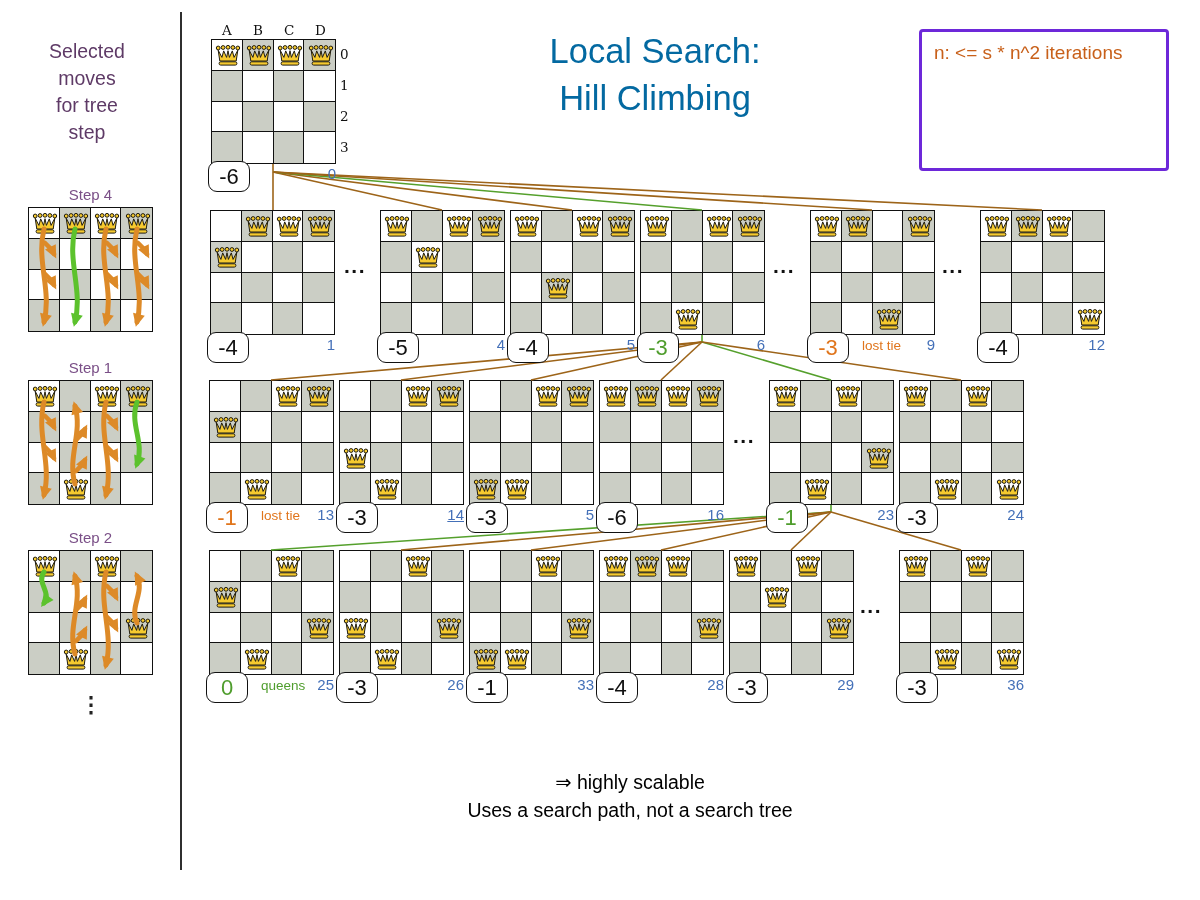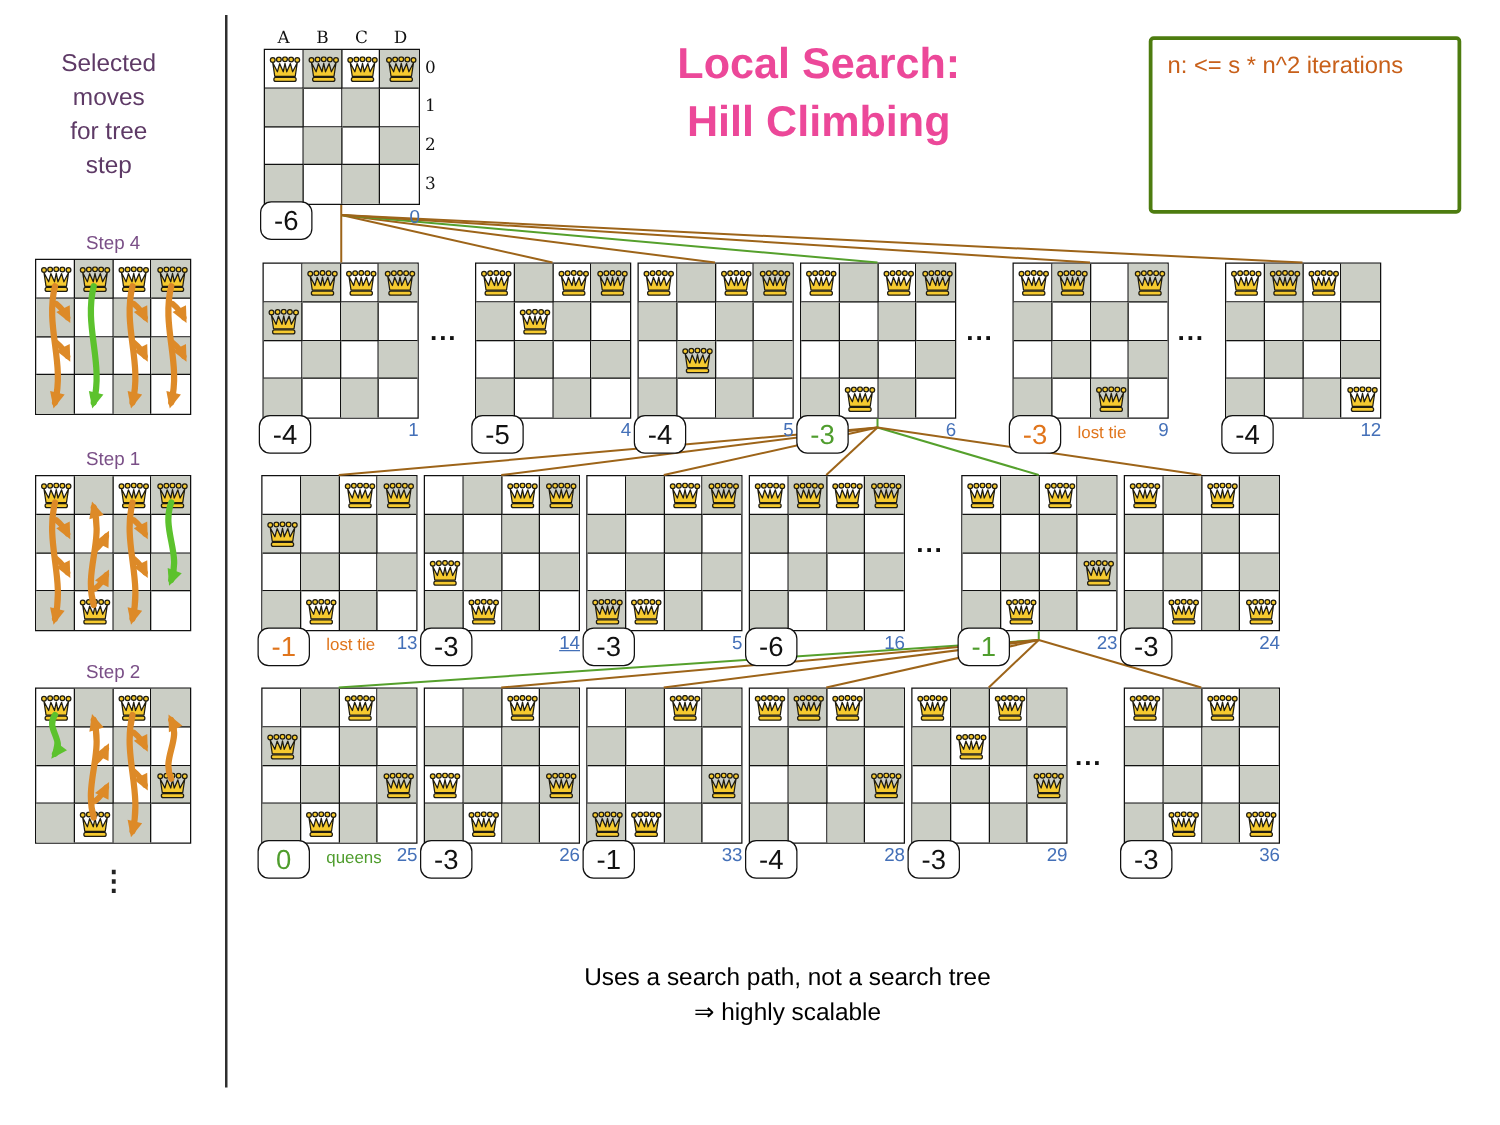--- a/index.html
+++ b/index.html
@@ -4,24 +4,24 @@
 <style>
   html,body{margin:0;padding:0;background:#fff;}
   #stage{position:relative;width:1200px;height:900px;background:#fff;overflow:hidden;
          font-family:"Liberation Sans",sans-serif;color:#111;}
   #divider{position:absolute;left:180px;top:12px;width:1.5px;height:858px;background:#2f2f2f;}
   #sidebar-heading{position:absolute;left:16px;top:38px;width:142px;text-align:center;
                    font-size:19.5px;line-height:27px;}
   #sidebar-ellipsis{position:absolute;left:80px;top:692px;font-size:22px;font-weight:bold;color:#222;}
   .step-label{position:absolute;left:28px;width:125px;text-align:center;font-size:15px;}
   #title{position:absolute;left:400px;top:28px;width:510px;text-align:center;}
-  #title .t{font-size:34.5px;line-height:47px;color:#ec4899;font-weight:bold;}
+  #title .t{font-size:34.5px;line-height:47px;color:#0369a1;}
   #subtitle{font-size:20px;margin-top:7px;color:#000;}
   #notebox{position:absolute;left:919px;top:29px;width:250px;height:142px;
-           border:3px solid #4d7c0f;border-radius:4px;box-sizing:border-box;}
+           border:3px solid #6d28d9;border-radius:4px;box-sizing:border-box;}
   #notebox span{display:block;padding:10px 12px;font-size:19px;color:#c8601a;}
   #footer{position:absolute;left:180px;top:768px;width:900px;text-align:center;
           font-size:19.5px;line-height:28px;color:#000;}
   .board{position:absolute;background:#fff;border:1px solid #111;
          display:grid;grid-template-columns:repeat(4,1fr);grid-template-rows:repeat(4,1fr);
          width:123px;height:123px;}
   .cell{border-right:1px solid #111;border-bottom:1px solid #111;}
   .cell.c3{border-right:none;}.cell.r3{border-bottom:none;}
   .cell.dark{background:#cbcec5;}
   .queen{position:absolute;width:26px;height:22px;pointer-events:none;}
@@ -54,22 +54,22 @@
   <div id="title">
     <div class="t">Local Search:</div>
     <div class="t">Hill Climbing</div>
   </div>
 
   <div id="notebox">
     <span>n: &lt;= s * n^2 iterations</span>
   </div>
 
   <div id="footer">
+    <div>⇒ highly scalable</div>
     <div>Uses a search path, not a search tree</div>
-    <div>⇒ highly scalable</div>
   </div>
 
   <div id="sidebar-ellipsis">⋮</div>
 
   <svg id="connectors" width="1200" height="900">
       <line x1="273" y1="164" x2="273" y2="210" stroke="#9d6419" stroke-width="1.6"></line>
       <line x1="273" y1="172" x2="442" y2="210" stroke="#9d6419" stroke-width="1.6"></line>
       <line x1="273" y1="172" x2="572" y2="210" stroke="#9d6419" stroke-width="1.6"></line>
       <line x1="273" y1="172" x2="702" y2="210" stroke="#55a02c" stroke-width="1.6"></line>
       <line x1="273" y1="172" x2="872" y2="210" stroke="#9d6419" stroke-width="1.6"></line>

